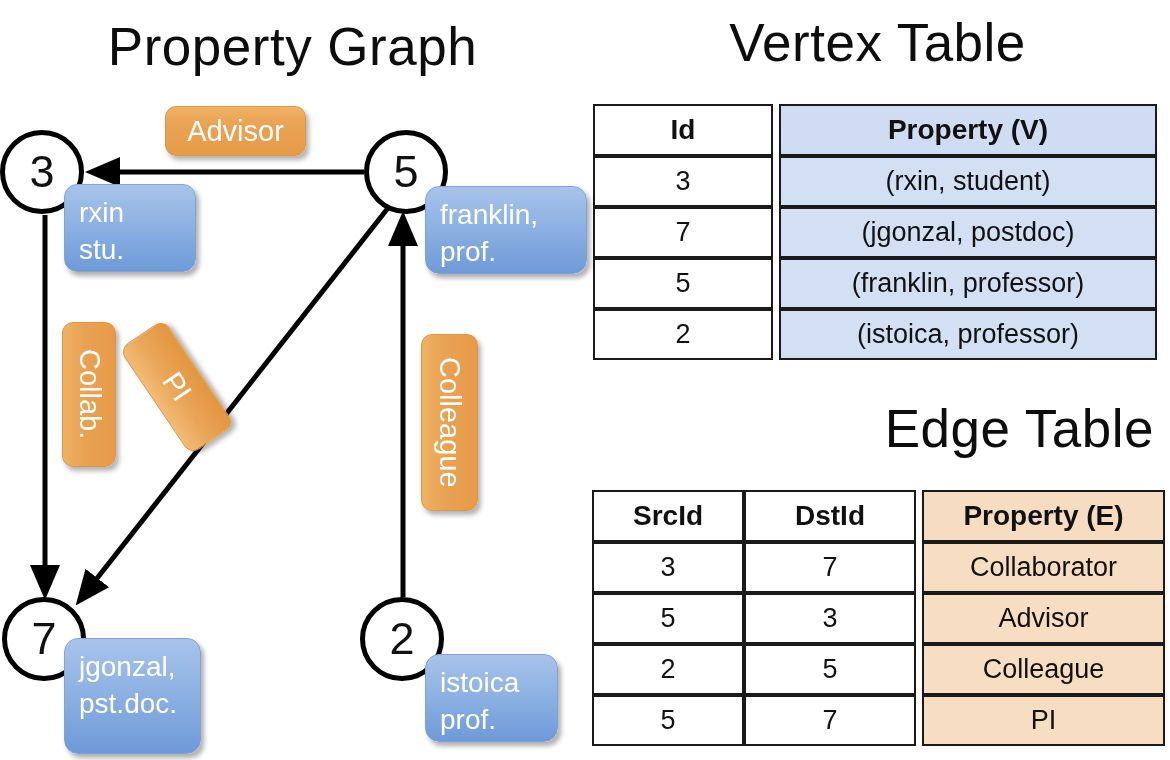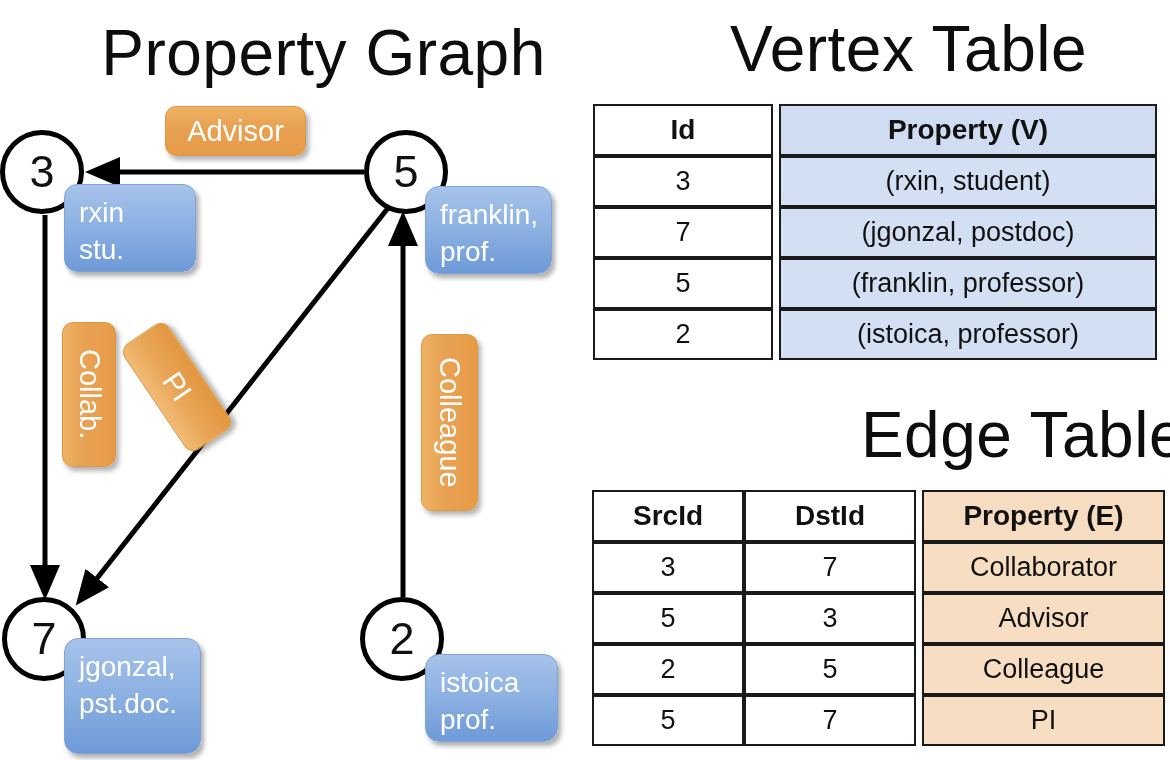--- a/index.html
+++ b/index.html
@@ -14,25 +14,24 @@
     overflow: hidden;
     font-family: "Liberation Sans", sans-serif;
     color: #1a1a1a;
   }
 
   
   .slide-title {
     position: absolute;
     font-family: "Liberation Sans", sans-serif;
     font-weight: 300;
-    font-size: 64px;
+    font-size: 53px;
     letter-spacing: 0.5px;
     color: #0d0d0d;
     white-space: nowrap;
-    padding-left: 31px;
   }
   #title-property-graph { left: 0; top: 16px; width: 585px; text-align: center; }
   #title-vertex-table   { left: 585px; top: 12px; width: 585px; text-align: center; }
   #title-edge-table     { left: 569px; top: 398px; width: 585px; text-align: right; }
 
   
   #graph-panel {
     position: absolute;
     left: 0; top: 0;
     width: 585px; height: 760px;
@@ -74,21 +73,21 @@
     color: #ffffff;
     font-family: "Liberation Sans", sans-serif;
     font-weight: 300;
     font-size: 28px;
     line-height: 1.32;
     padding: 10px 0 10px 14px;
     box-sizing: border-box;
     z-index: 8;
   }
   #prop-rxin     { left: 64px;  top: 184px; width: 132px; height: 88px; border-radius: 13px; }
-  #prop-franklin { left: 425px; top: 186px; width: 127px; height: 88px; }
+  #prop-franklin { left: 425px; top: 186px; width: 162px; height: 88px; }
   #prop-jgonzal  { left: 64px;  top: 638px; width: 137px; height: 116px; }
   #prop-istoica  { left: 425px; top: 654px; width: 133px; height: 88px; }
 
   
   .edge-label-box {
     position: absolute;
     border-radius: 11px;
     background: linear-gradient(to bottom, #f0b263 0%, #e8a254 40%, #e79b47 100%);
     border: 1px solid #dd9743;
     box-shadow: 3px 4px 5px rgba(0,0,0,0.30);

